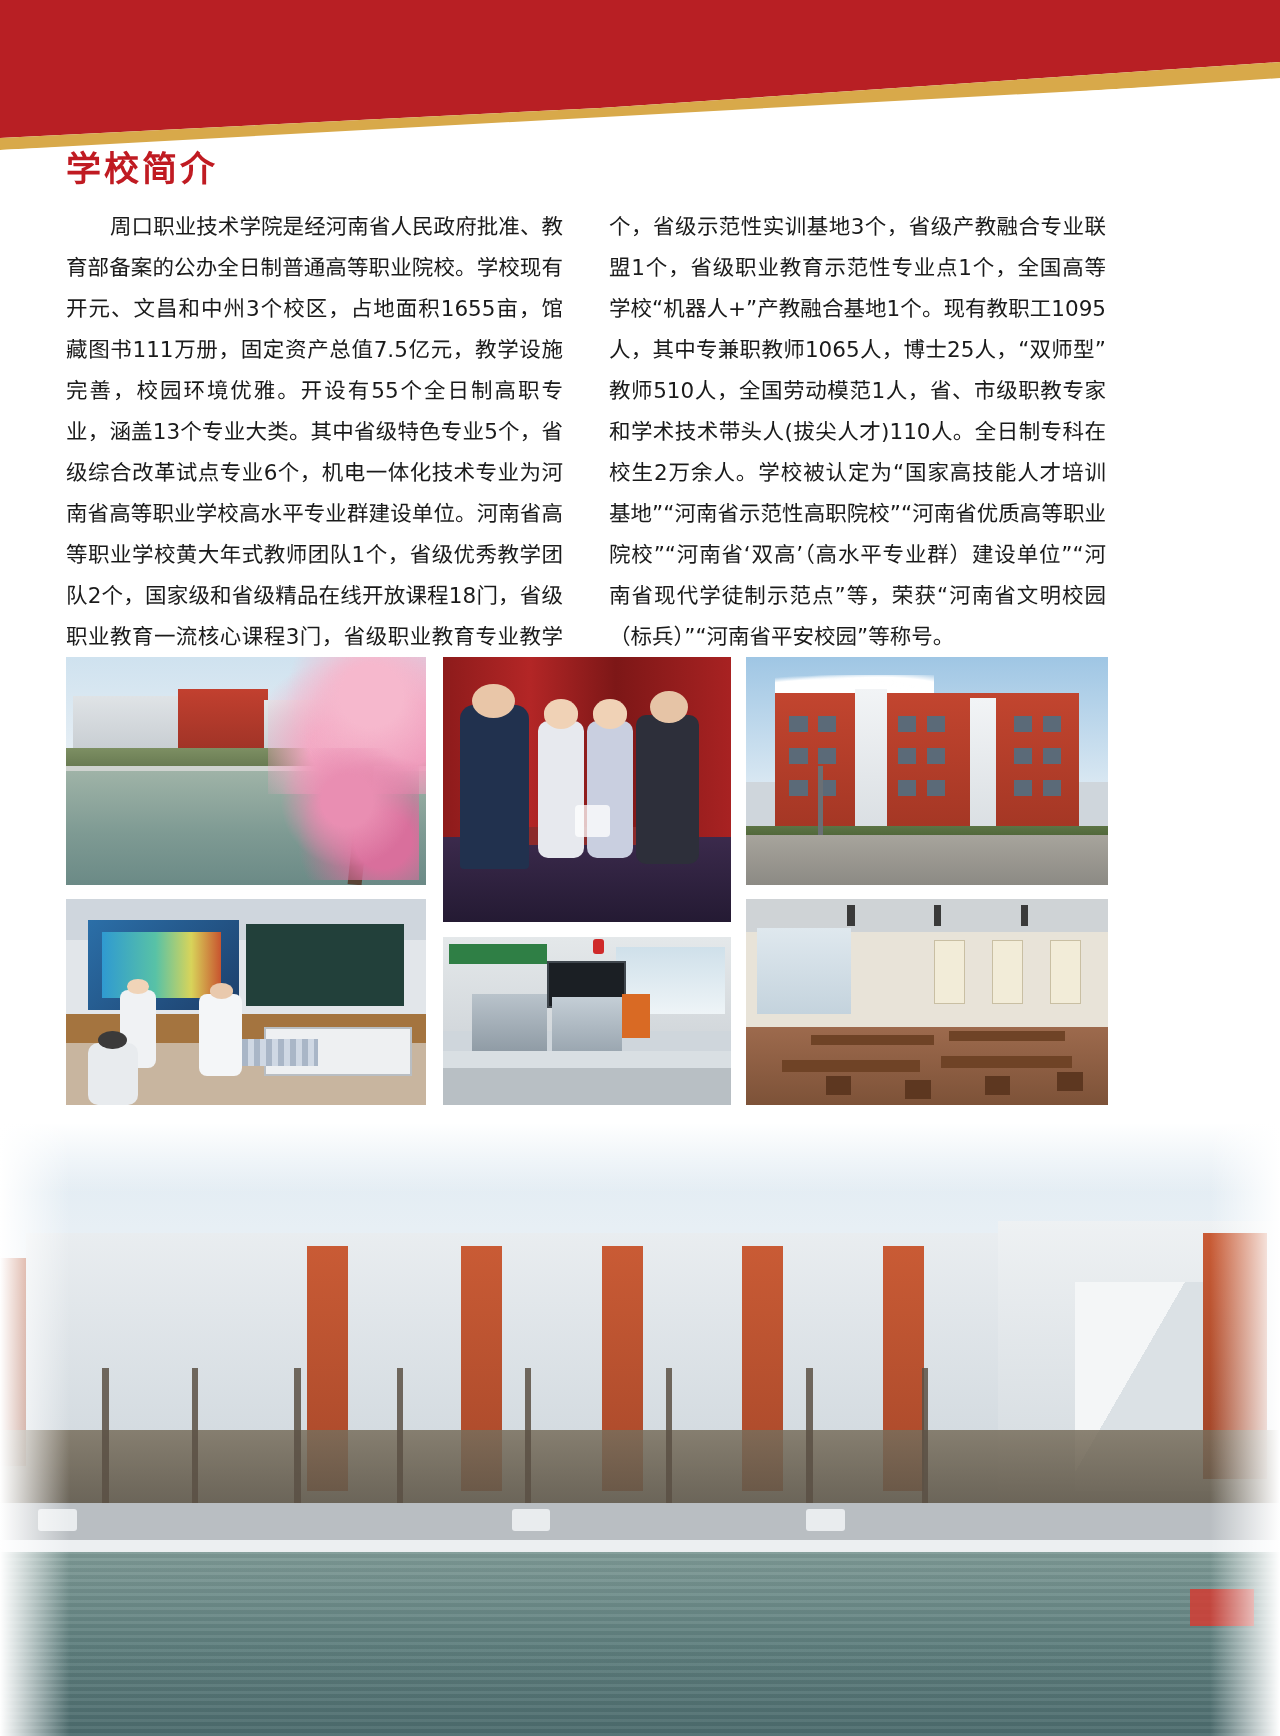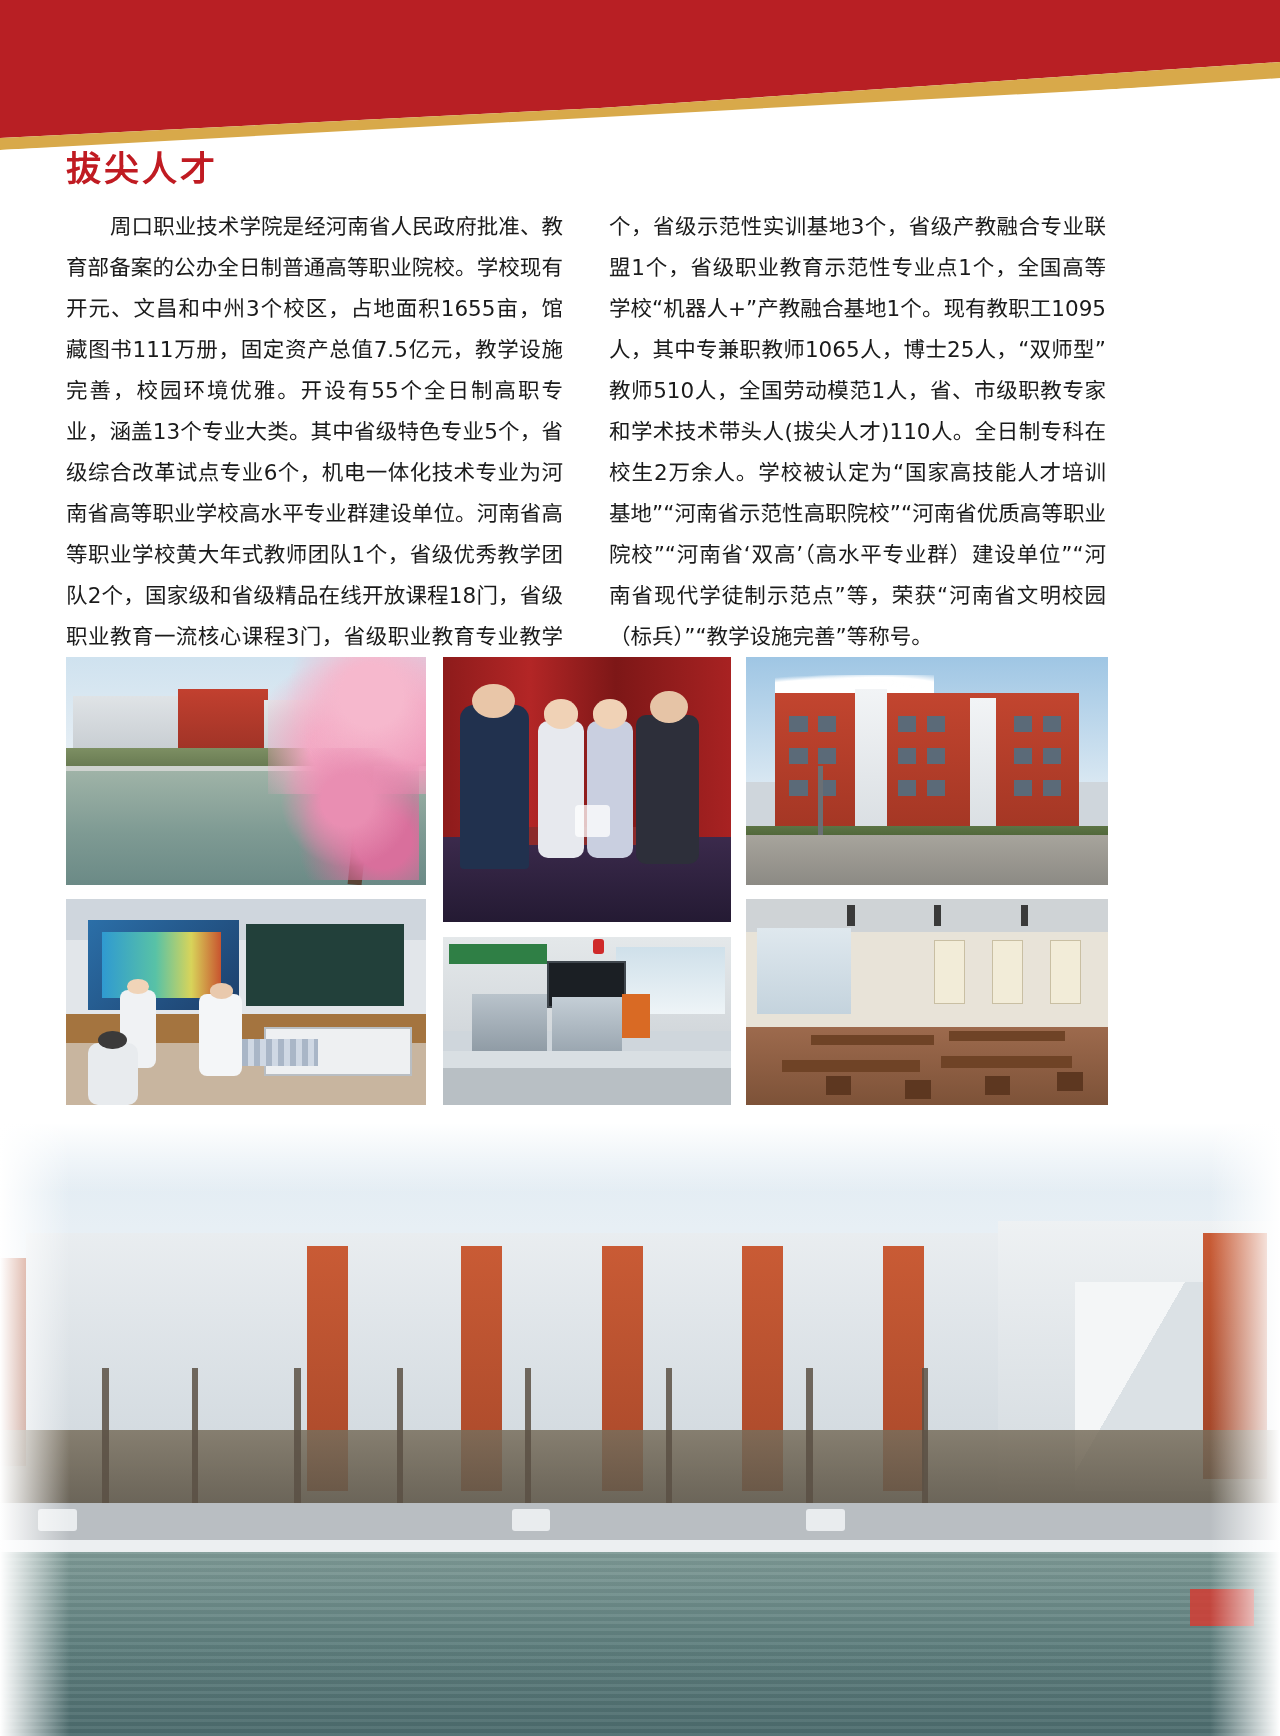--- a/index.html
+++ b/index.html
@@ -299,28 +299,28 @@
 </style>
 </head>
 <body>
 
 <div class="top-banner">
   <div class="red"></div>
   <div class="gold"></div>
   <div class="white-gap"></div>
 </div>
 
-<div class="section-title">拔尖人才</div>
+<div class="section-title">学校简介</div>
 
 <div class="body-cols">
   <div class="col">
     <p class="indent">周口职业技术学院是经河南省人民政府批准、教育部备案的公办全日制普通高等职业院校。学校现有开元、文昌和中州3个校区，占地面积1655亩，馆藏图书111万册，固定资产总值7.5亿元，教学设施完善，校园环境优雅。开设有55个全日制高职专业，涵盖13个专业大类。其中省级特色专业5个，省级综合改革试点专业6个，机电一体化技术专业为河南省高等职业学校高水平专业群建设单位。河南省高等职业学校黄大年式教师团队1个，省级优秀教学团队2个，国家级和省级精品在线开放课程18门，省级职业教育一流核心课程3门，省级职业教育专业教学资源库2</p>
   </div>
   <div class="col">
-    <p>个，省级示范性实训基地3个，省级产教融合专业联盟1个，省级职业教育示范性专业点1个，全国高等学校“机器人+”产教融合基地1个。现有教职工1095人，其中专兼职教师1065人，博士25人，“双师型”教师510人，全国劳动模范1人，省、市级职教专家和学术技术带头人(拔尖人才)110人。全日制专科在校生2万余人。学校被认定为“国家高技能人才培训基地”“河南省示范性高职院校”“河南省优质高等职业院校”“河南省‘双高’（高水平专业群）建设单位”“河南省现代学徒制示范点”等，荣获“河南省文明校园（标兵）”“教学设施完善”等称号。</p>
+    <p>个，省级示范性实训基地3个，省级产教融合专业联盟1个，省级职业教育示范性专业点1个，全国高等学校“机器人+”产教融合基地1个。现有教职工1095人，其中专兼职教师1065人，博士25人，“双师型”教师510人，全国劳动模范1人，省、市级职教专家和学术技术带头人(拔尖人才)110人。全日制专科在校生2万余人。学校被认定为“国家高技能人才培训基地”“河南省示范性高职院校”“河南省优质高等职业院校”“河南省‘双高’（高水平专业群）建设单位”“河南省现代学徒制示范点”等，荣获“河南省文明校园（标兵）”“河南省平安校园”等称号。</p>
   </div>
 </div>
 
 <div class="photo-grid">
 
   <div class="photo p1">
     <div class="inner">
       <div class="sky"></div>
       <div class="bldgA"></div>
       <div class="bldgB"></div>

